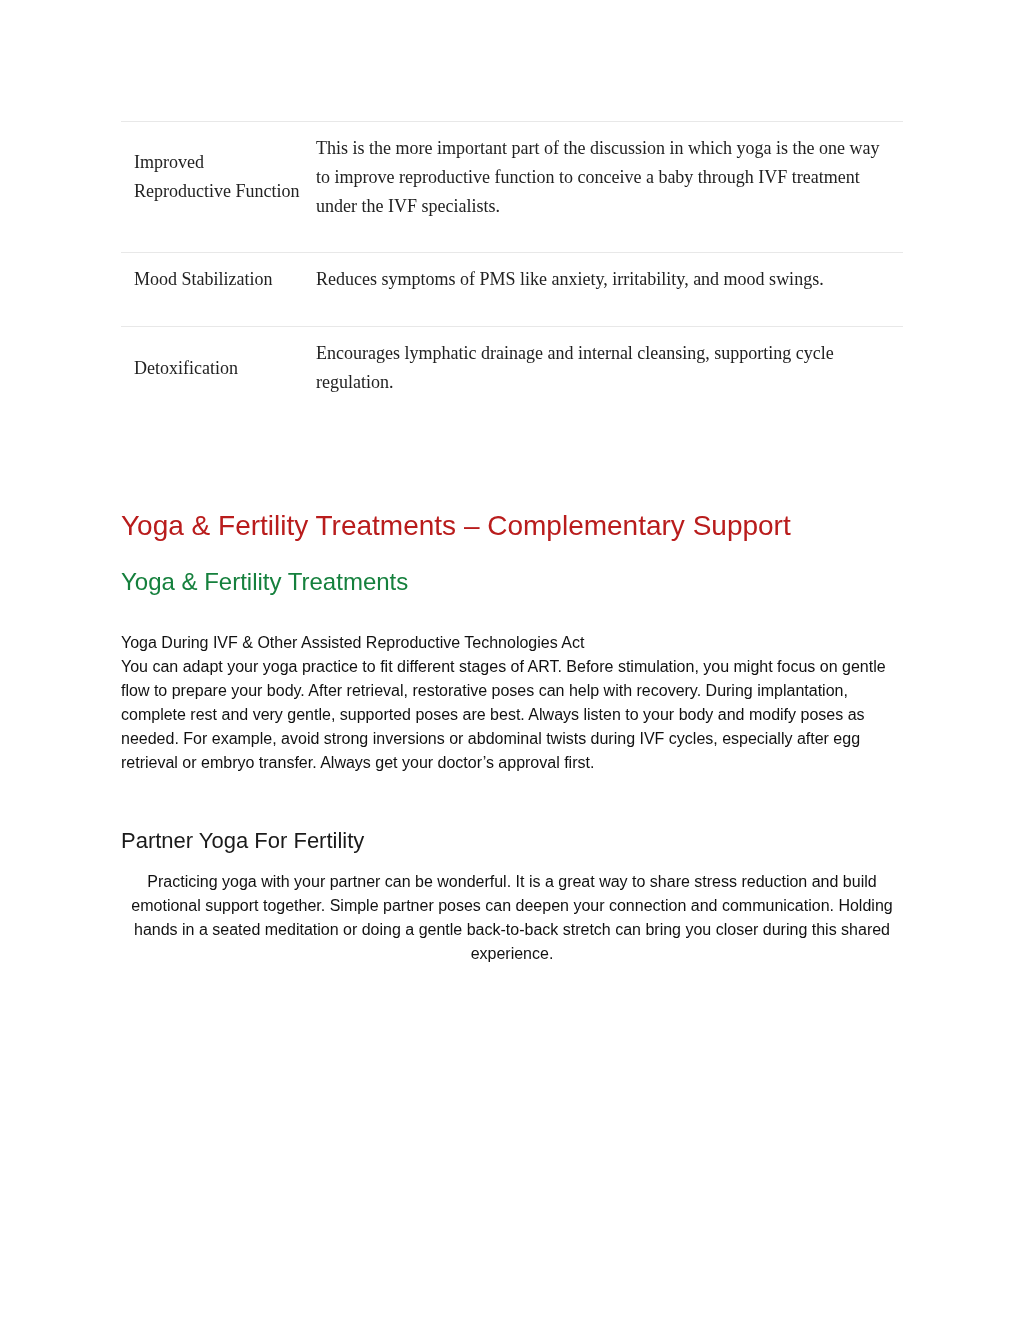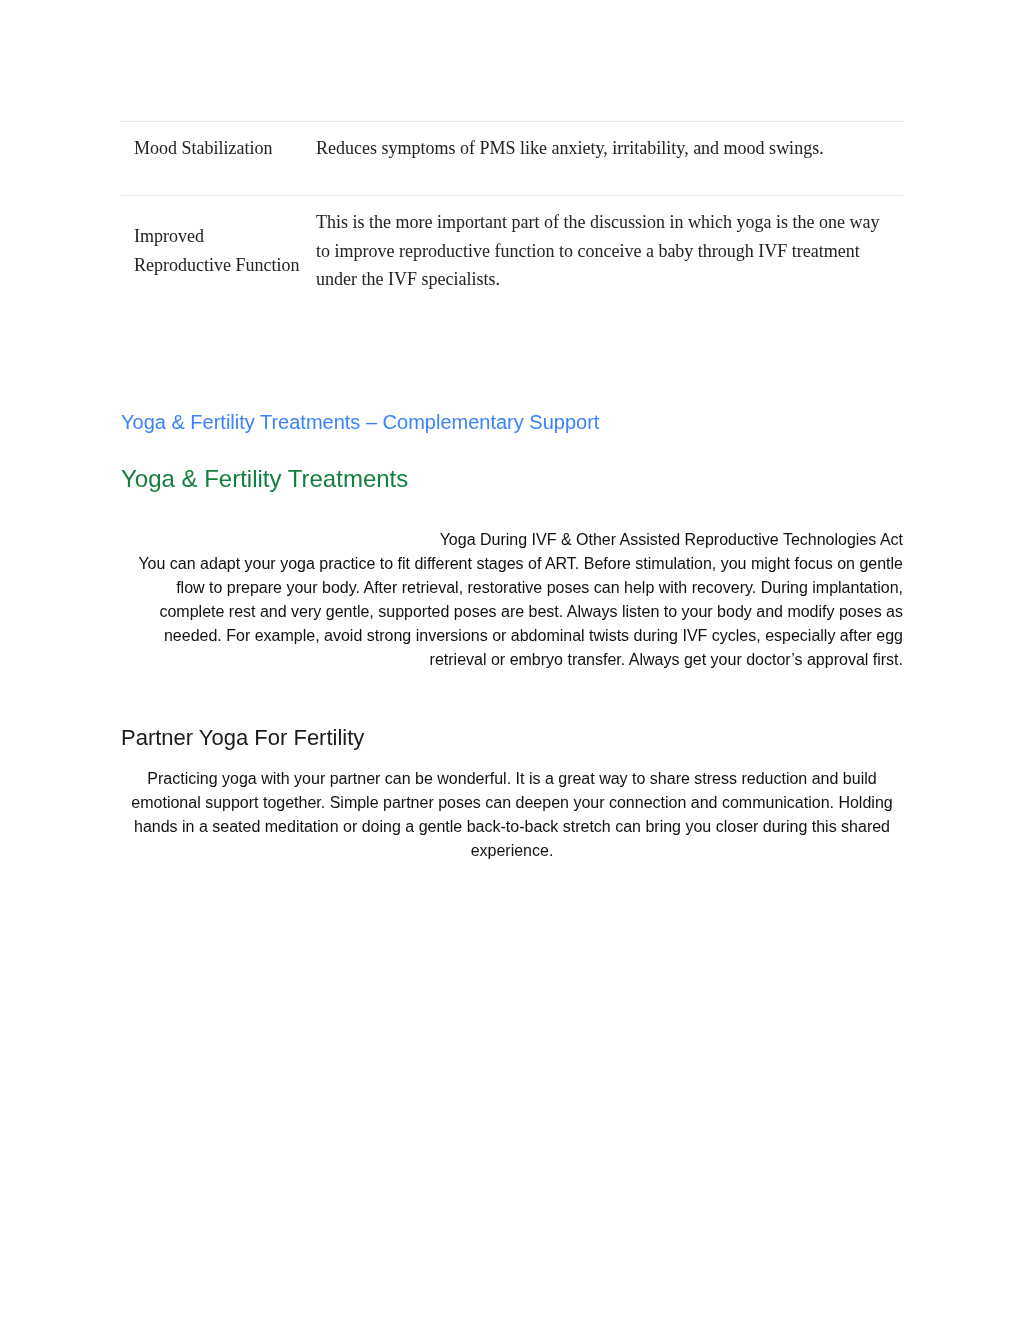--- a/index.html
+++ b/index.html
@@ -38,25 +38,25 @@
     width: 167px;
     padding-left: 13px;
     padding-right: 15px;
   }
   table.benefits td.desc-cell {
     padding-left: 0;
   }
 
   
   h1.page-title {
-    font-size: 20px;
+    font-size: 28px;
     font-weight: 400;
     line-height: 33px;
     margin: 80px 0 0;
-    color: #3b82f6;
+    color: #b91c1c;
   }
   h2.section-title {
     font-size: 24px;
     font-weight: 400;
     line-height: 28px;
     margin: 26px 0 0;
     color: #15803d;
   }
   h3.subsection-title {
     font-size: 22px;
@@ -64,37 +64,41 @@
     line-height: 26px;
     margin: 53px 0 16px;
     color: #1a1a1a;
   }
   p.body-text {
     font-size: 16px;
     line-height: 24px;
     margin: 0;
     color: #111111;
   }
-  p.ivf-paragraph { margin-top: 35px; text-align: right; }
+  p.ivf-paragraph { margin-top: 35px; }
   p.partner-paragraph { margin-top: 16px; text-align: center; }
 </style>
 </head>
 <body>
 
 <div class="content">
 
   <table class="benefits">
     <tbody>
       <tr>
+        <td class="label-cell">Improved Reproductive Function</td>
+        <td class="desc-cell">This is the more important part of the discussion in which yoga is the one way to improve reproductive function to conceive a baby through IVF treatment under the IVF specialists.</td>
+      </tr>
+      <tr>
         <td class="label-cell">Mood Stabilization</td>
         <td class="desc-cell">Reduces symptoms of PMS like anxiety, irritability, and mood swings.</td>
       </tr>
       <tr>
-        <td class="label-cell">Improved Reproductive Function</td>
-        <td class="desc-cell">This is the more important part of the discussion in which yoga is the one way to improve reproductive function to conceive a baby through IVF treatment under the IVF specialists.</td>
+        <td class="label-cell">Detoxification</td>
+        <td class="desc-cell">Encourages lymphatic drainage and internal cleansing, supporting cycle regulation.</td>
       </tr>
     </tbody>
   </table>
 
   <h1 class="page-title">Yoga &amp; Fertility Treatments – Complementary Support</h1>
 
   <h2 class="section-title">Yoga &amp; Fertility Treatments</h2>
 
   <p class="body-text ivf-paragraph"><span>Yoga During IVF &amp; Other Assisted Reproductive Technologies Act</span><br><span>You can adapt your yoga practice to fit different stages of ART. Before stimulation, you might focus on gentle flow to prepare your body. After retrieval, restorative poses can help with recovery. During implantation, complete rest and very gentle, supported poses are best. Always listen to your body and modify poses as needed. For example, avoid strong inversions or abdominal twists during IVF cycles, especially after egg retrieval or embryo transfer. Always get your doctor’s approval first.</span></p>
 

